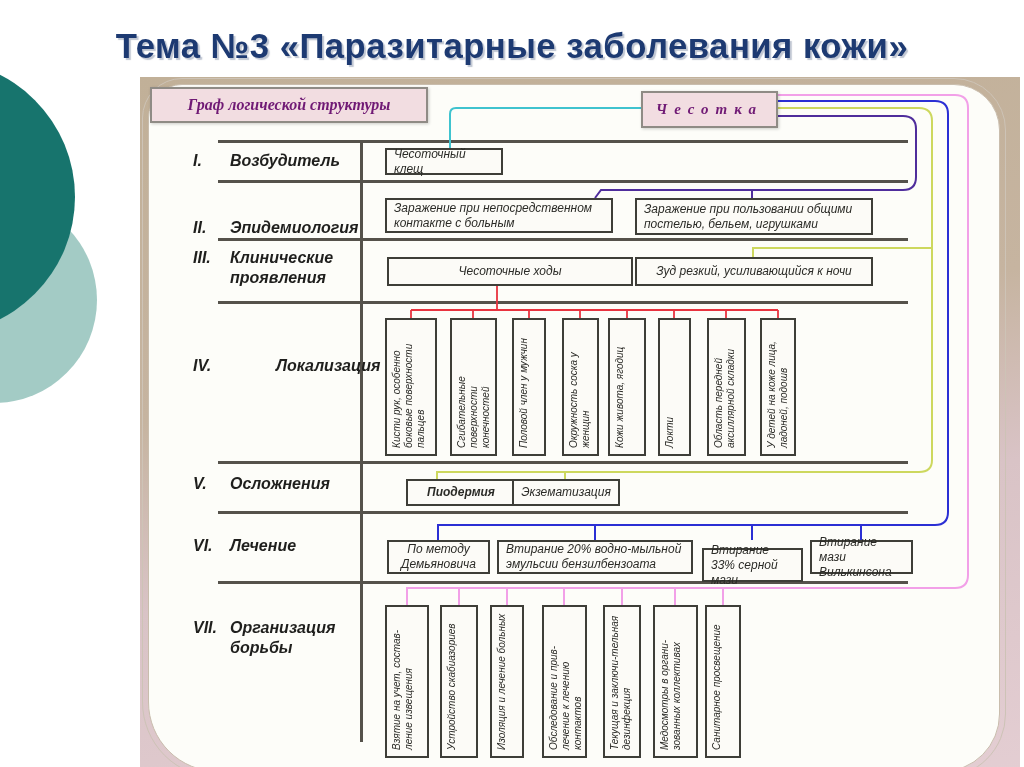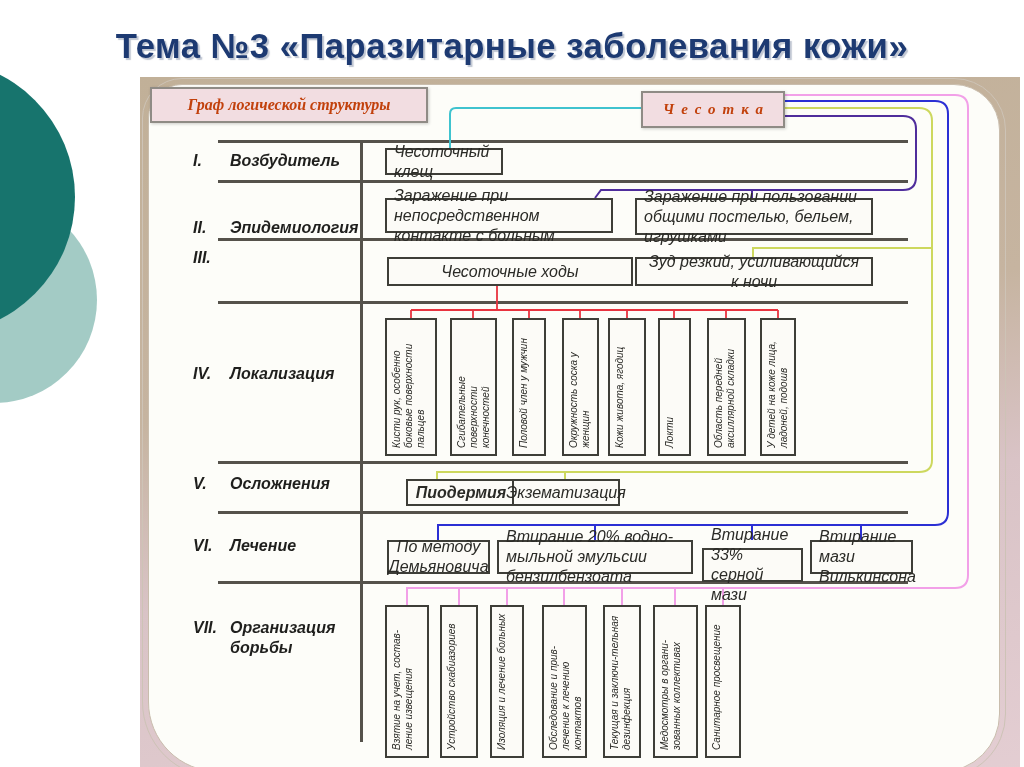--- a/index.html
+++ b/index.html
@@ -21,35 +21,35 @@
   .panel{position:absolute;left:140px;top:57px;width:880px;height:710px;
          background:linear-gradient(170deg,#c1b098 0%,#c6b4a0 40%,#d9c3c6 62%,#e4ced3 100%);}
   .card{position:absolute;left:148px;top:64px;width:850px;height:686px;background:#fdfdf9;
         border:1px solid #c9bdad;border-radius:34px 46px 58px 70px;
         outline:1px solid #cdc3b6;outline-offset:5px;}
 
   
   .pinkbox{position:absolute;background:#f2dde1;border:2px solid #8f8b85;
            display:flex;align-items:center;justify-content:center;
            font-family:"Liberation Serif",serif;font-style:italic;font-weight:bold;
-           color:#c2410c;box-shadow:1px 1px 3px rgba(0,0,0,.2);}
+           color:#701a75;box-shadow:1px 1px 3px rgba(0,0,0,.2);}
 
   
   .hline{position:absolute;left:218px;width:690px;height:3px;background:#55524b;}
   .vline{position:absolute;left:360px;top:120px;width:3px;height:602px;background:#55524b;}
 
   
   .rowlab{position:absolute;display:flex;font-style:italic;font-weight:bold;
           font-size:16px;line-height:1.25;color:#1f1f1d;}
   .rowlab .num{width:37px;flex:none;}
   .rowlab .lab{display:block;}
 
   
   .hbox{position:absolute;background:#fcfbf7;border:2px solid #3e3e38;
-        font-style:italic;font-size:16px;line-height:1.25;color:#2b2b27;
+        font-style:italic;font-size:12px;line-height:1.25;color:#2b2b27;
         display:flex;align-items:center;padding:2px 7px;box-sizing:border-box;}
   .hbox.center{justify-content:center;text-align:center;}
   .vbox{position:absolute;background:#fcfbf7;border:2px solid #3e3e38;
         writing-mode:vertical-rl;transform:rotate(180deg);
         font-style:italic;font-size:10px;line-height:1.18;color:#2b2b27;
         padding:6px 4px;box-sizing:border-box;}
 
   svg.wires{position:absolute;left:0;top:0;width:1024px;height:767px;pointer-events:none;}
 </style>
 </head>
@@ -110,34 +110,35 @@
         <path d="M529 290 V298"></path>
       <path d="M580 290 V298"></path>
         <path d="M627 290 V298"></path>
         <path d="M674 290 V298"></path>
       <path d="M726 290 V298"></path>
         <path d="M778 290 V298"></path>
     </g>
   </svg>
 
   <div class="pinkbox" style="left:150px;top:67px;width:274px;height:32px;font-size:16px;">Граф логической структуры</div>
-  <div class="pinkbox" style="left:641px;top:71px;width:133px;height:33px;font-size:15px;letter-spacing:7px;padding-left:7px;">Чесотка</div>
+  <div class="pinkbox" style="left:641px;top:71px;width:133px;height:33px;font-size:15px;letter-spacing:7px;">Чесотка</div>
 
   <div class="rowlab" style="left:193px;top:131px;">
     <span class="num">I.</span>
     <span class="lab">Возбудитель</span>
   </div>
   <div class="rowlab" style="left:193px;top:198px;">
     <span class="num">II.</span>
     <span class="lab">Эпидемиология</span>
   </div>
   <div class="rowlab" style="left:193px;top:228px;">
     <span class="num">III.</span>
+    <span class="lab" style="width:112px;">Клинические проявления</span>
   </div>
-  <div class="rowlab" style="left:193px;top:344px;">
+  <div class="rowlab" style="left:193px;top:336px;gap:46px;">
     <span class="num">IV.</span>
     <span class="lab">Локализация</span>
   </div>
   <div class="rowlab" style="left:193px;top:454px;">
     <span class="num">V.</span>
     <span class="lab">Осложнения</span>
   </div>
   <div class="rowlab" style="left:193px;top:516px;">
     <span class="num">VI.</span>
     <span class="lab">Лечение</span>

